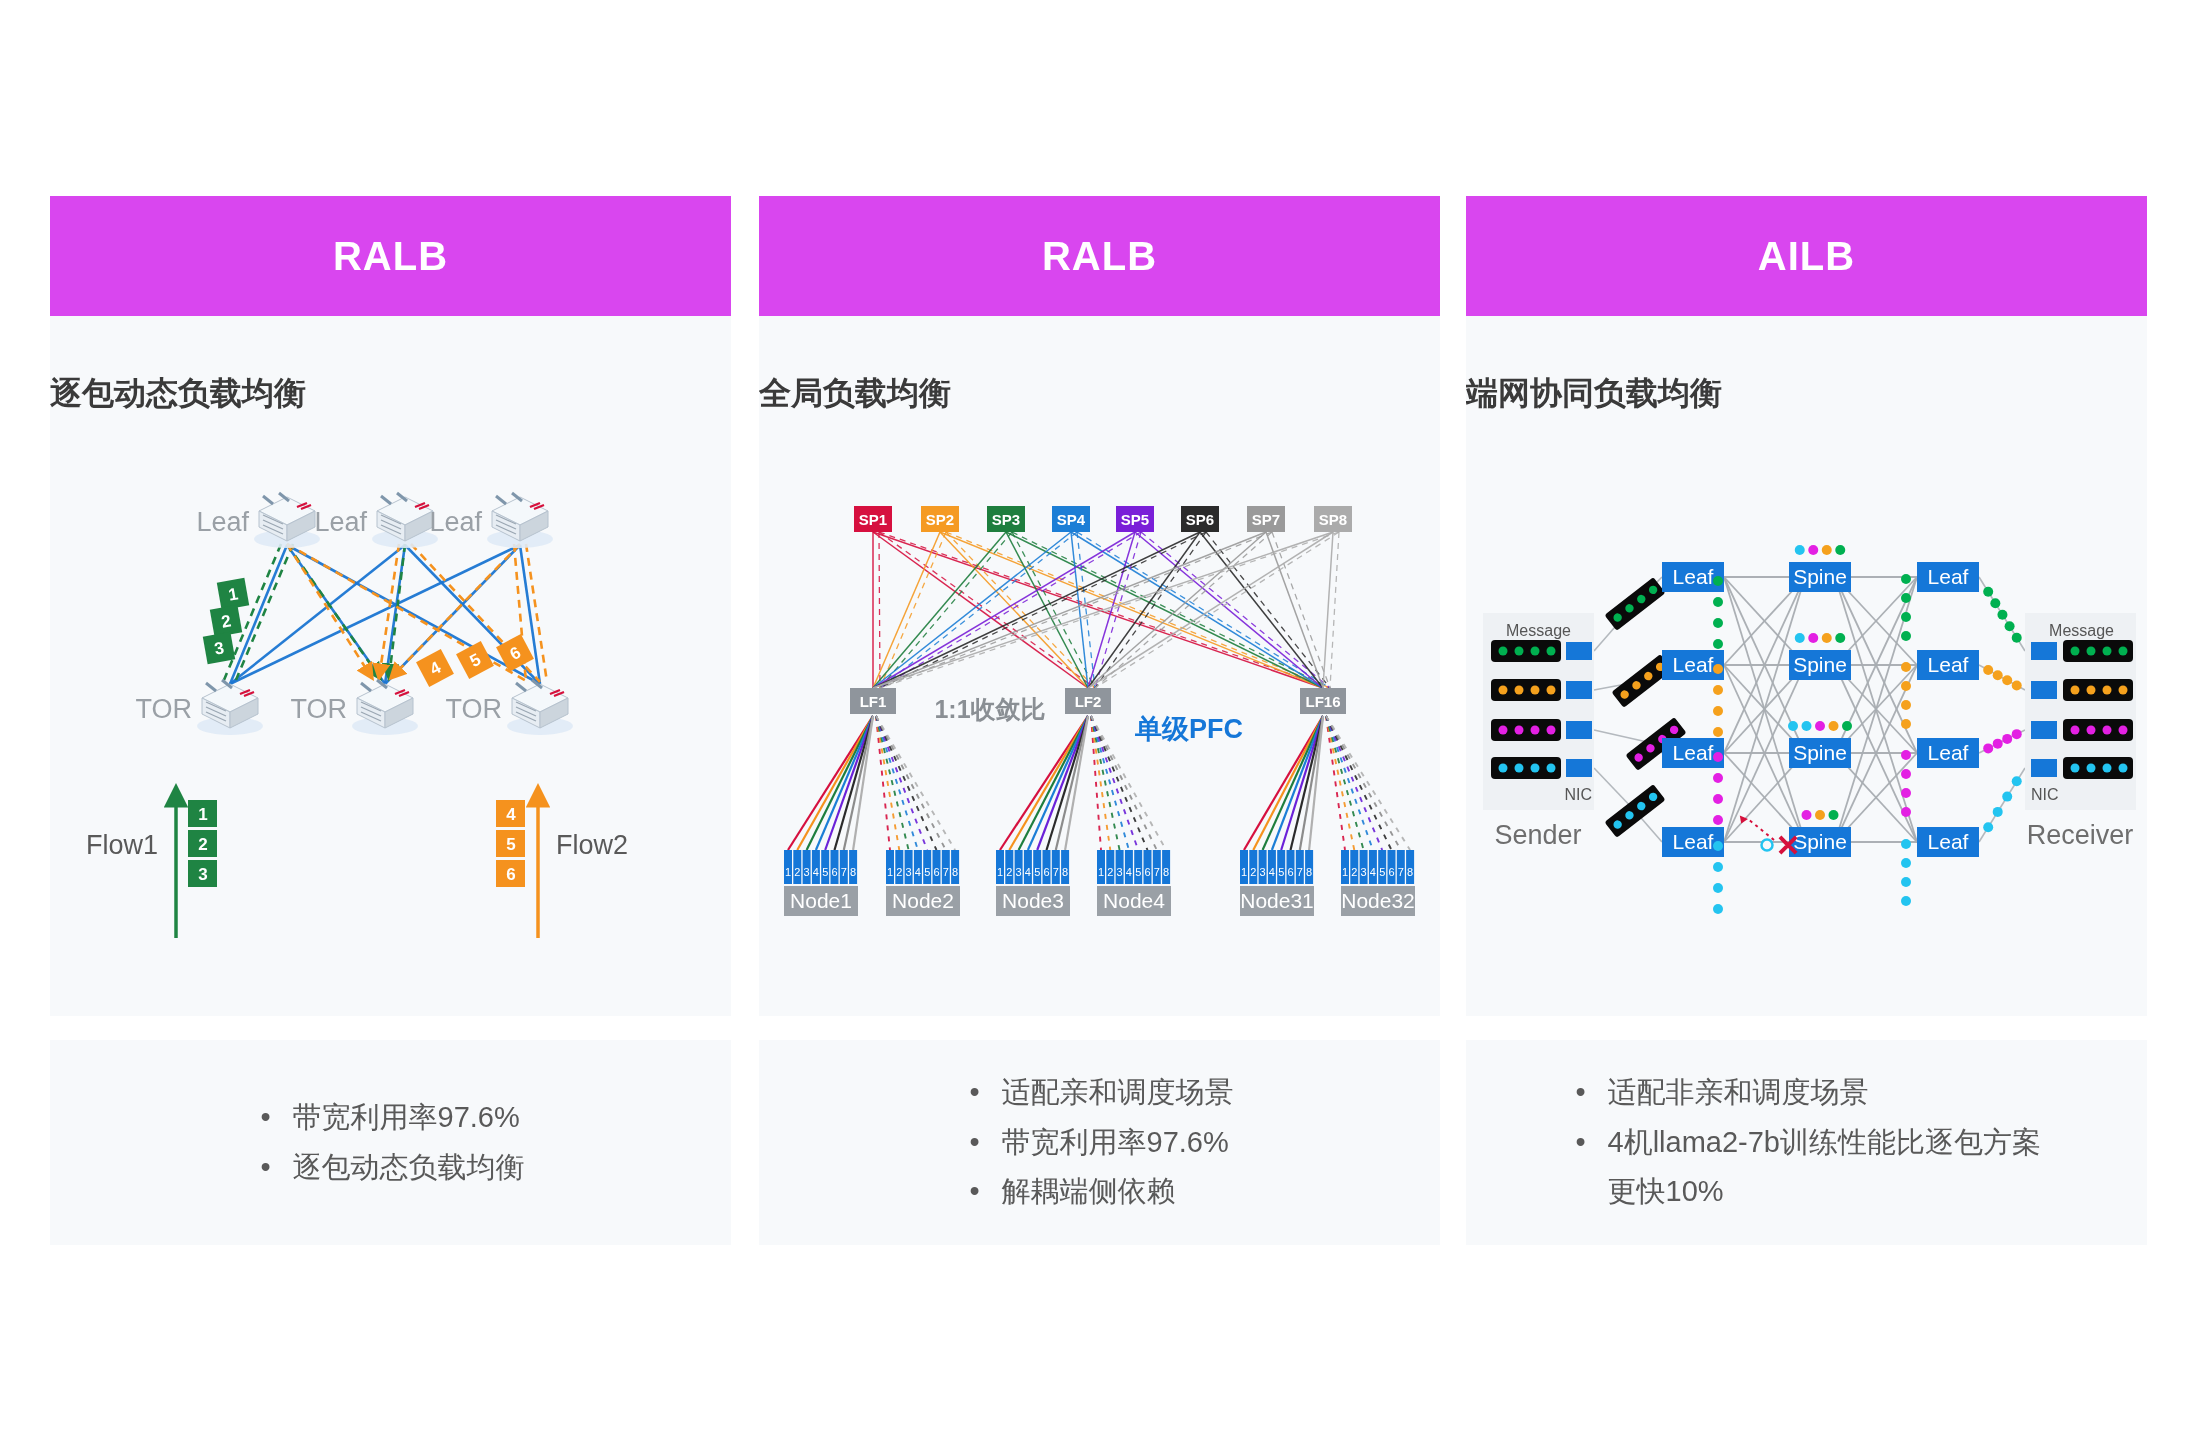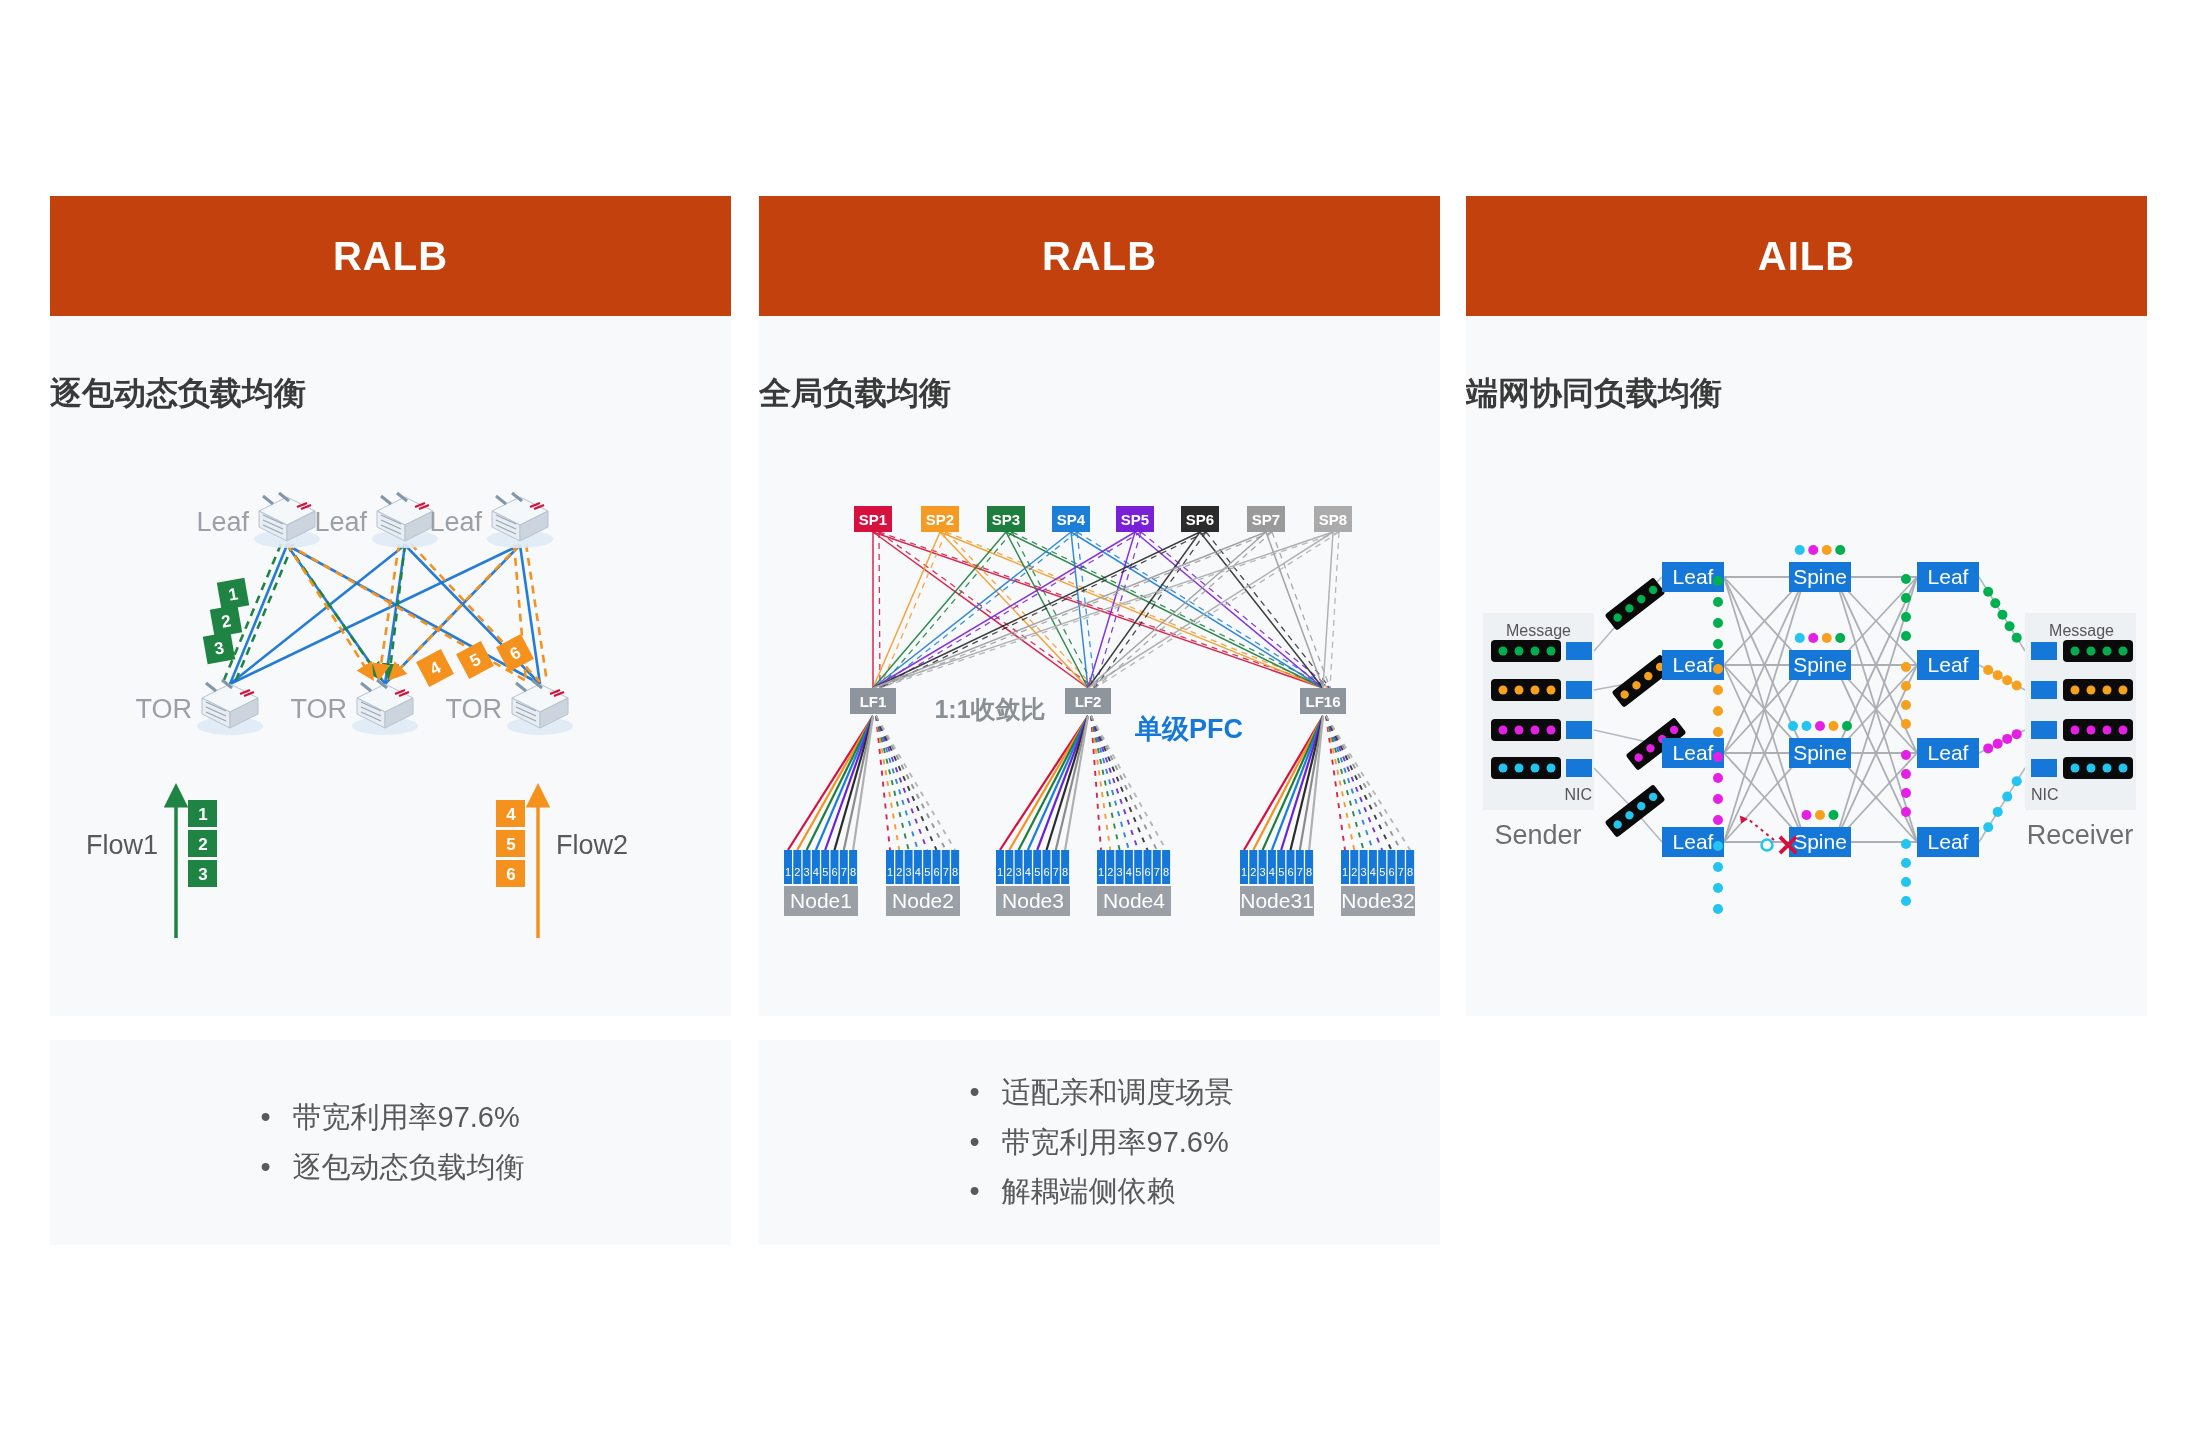--- a/index.html
+++ b/index.html
@@ -1,20 +1,20 @@
 <!DOCTYPE html>
 <html><head>
 <meta charset="utf-8">
 <style>
   html,body{margin:0;padding:0}
   body{width:2200px;height:1440px;background:#ffffff;position:relative;
        font-family:"Liberation Sans",sans-serif;}
   .panel{position:absolute;top:196px;width:681px}
   .panel.p0{left:50px}.panel.p1{left:759px}.panel.p2{left:1466px}
-  .hdr{height:120px;background:#c2410c;color:#fff;display:flex;align-items:center;
+  .hdr{height:120px;background:#d946ef;color:#fff;display:flex;align-items:center;
        justify-content:center;font-size:40px;font-weight:bold;letter-spacing:1px}
   .card{background:#f7f9fb}
   .diagram{height:700px;position:relative;overflow:hidden}
   .sub{position:absolute;top:56px;width:100%;text-align:left;font-size:32px;
        font-weight:bold;color:#3a3a3a}
   svg.diag{position:absolute;left:0;top:0}
   .bullets{margin-top:24px;height:205px;display:flex;align-items:center;justify-content:center}
   .bullets ul{list-style:none;margin:0;padding:0;font-size:29px;color:#595959;line-height:1.72;text-align:left}
   .bullets li{position:relative;padding-left:36px}
   .bullets li::before{content:"\2022";position:absolute;left:4px;top:0;color:#595959}
@@ -712,13 +712,19 @@
             <circle cx="609" cy="452" r="4.5" fill="#23c4f0"></circle>
             <circle cx="625" cy="452" r="4.5" fill="#23c4f0"></circle>
             <circle cx="641" cy="452" r="4.5" fill="#23c4f0"></circle>
             <circle cx="657" cy="452" r="4.5" fill="#23c4f0"></circle>
           </g>
           <text x="565" y="484" class="t-small" text-anchor="start">NIC</text>
           <text x="614" y="528" class="t-end" text-anchor="middle">Receiver</text>
         </g>
       </svg>
   </div>
+  <div class="card bullets">
+    <ul>
+      <li>适配非亲和调度场景</li>
+      <li>4机llama2-7b训练性能比逐包方案更快10%</li>
+    </ul>
+  </div>
 </div>
 
 </body></html>

